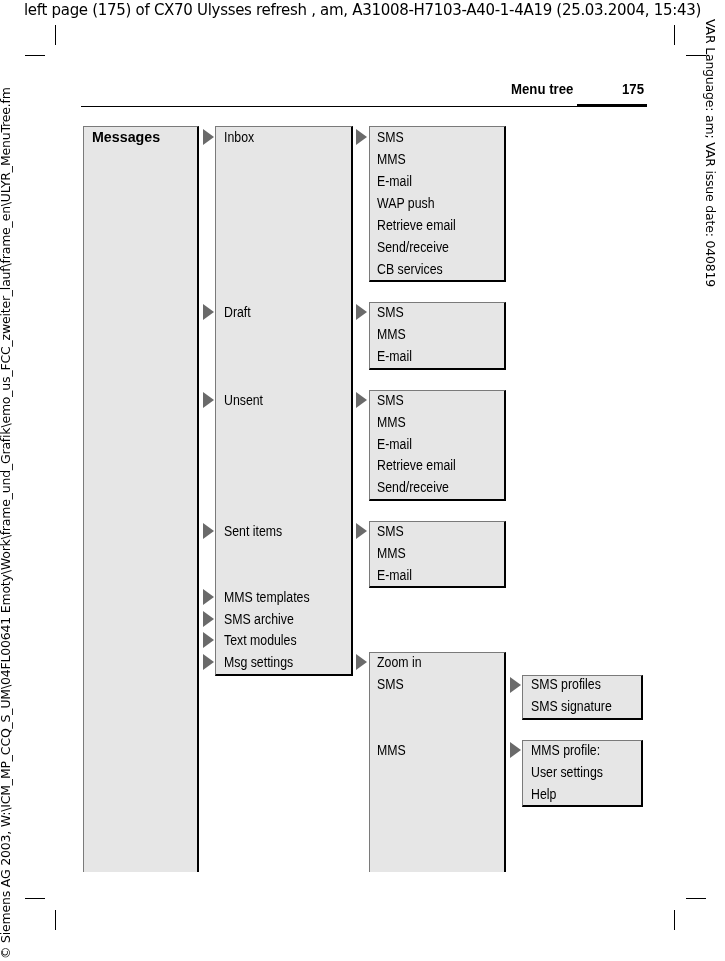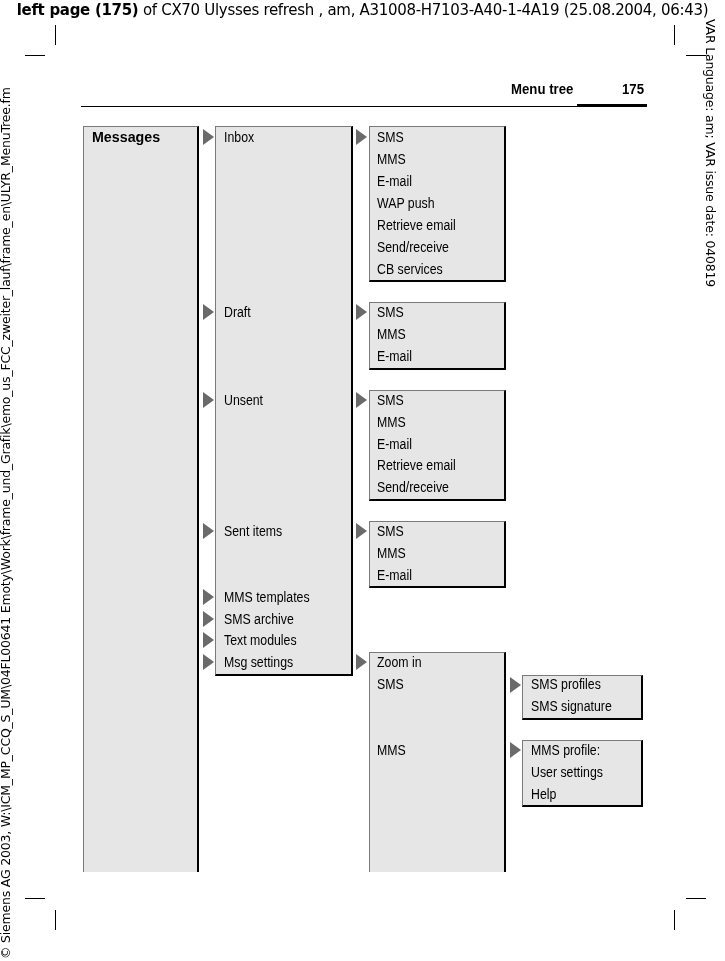--- a/index.html
+++ b/index.html
@@ -5,21 +5,21 @@
   html, body { margin: 0; padding: 0; }
   body {
     width: 725px; height: 961px; position: relative; overflow: hidden;
     background: #ffffff; font-family: "Liberation Sans", sans-serif; color: #000;
   }
   .top-header {
     position: absolute; left: 0; top: 0; width: 725px; height: 22px;
     font-family: "DejaVu Sans", sans-serif; font-size: 15px; line-height: 20px;
     text-align: center; white-space: nowrap; letter-spacing: -0.3px;
   }
-  .top-header b { font-weight: bold; }
+  .top-header b { font-weight: normal; }
   .side-left {
     position: absolute; left: -474px; top: 470px; width: 960px; height: 18px;
     transform: rotate(-90deg); transform-origin: center center;
     font-family: "DejaVu Sans", sans-serif; font-size: 12.5px; line-height: 18px;
     white-space: nowrap; text-align: left; letter-spacing: -0.2px;
   }
   .side-right {
     position: absolute; left: 560px; top: 160px; width: 300px; height: 18px;
     transform: rotate(90deg); transform-origin: center center;
     font-family: "DejaVu Sans", sans-serif; font-size: 12.5px; line-height: 18px;
@@ -50,21 +50,21 @@
   .lbl.bold { font-weight: bold; font-size: 15px; transform: scaleX(0.95); }
   .arrow {
     position: absolute; width: 0; height: 0;
     border-top: 8px solid transparent; border-bottom: 8px solid transparent;
     border-left: 11px solid #6a6a6a;
   }
 </style>
 </head>
 <body>
 
-<div class="top-header"><b>left page (175)</b><span> of CX70 Ulysses refresh , am, A31008-H7103-A40-1-4A19 (25.08.2004, 06:43)</span></div>
+<div class="top-header"><b>left page (175)</b><span> of CX70 Ulysses refresh , am, A31008-H7103-A40-1-4A19 (25.03.2004, 15:43)</span></div>
 
 <div class="side-left">© Siemens AG 2003, W:\ICM_MP_CCQ_S_UM\04FL00641 Emoty\Work\frame_und_Grafik\emo_us_FCC_zweiter_lauf\frame_en\ULYR_MenuTree.fm</div>
 <div class="side-right">VAR Language: am; VAR issue date: 040819</div>
 
 <div class="crop" style="left:55px;top:25px;width:1px;height:20px;"></div>
 <div class="crop" style="left:25px;top:55px;width:20px;height:1px;"></div>
 <div class="crop" style="left:674px;top:25px;width:1px;height:20px;"></div>
 <div class="crop" style="left:686px;top:55px;width:20px;height:1px;"></div>
 <div class="crop" style="left:25px;top:898px;width:20px;height:1px;"></div>
 <div class="crop" style="left:55px;top:910px;width:1px;height:20px;"></div>

